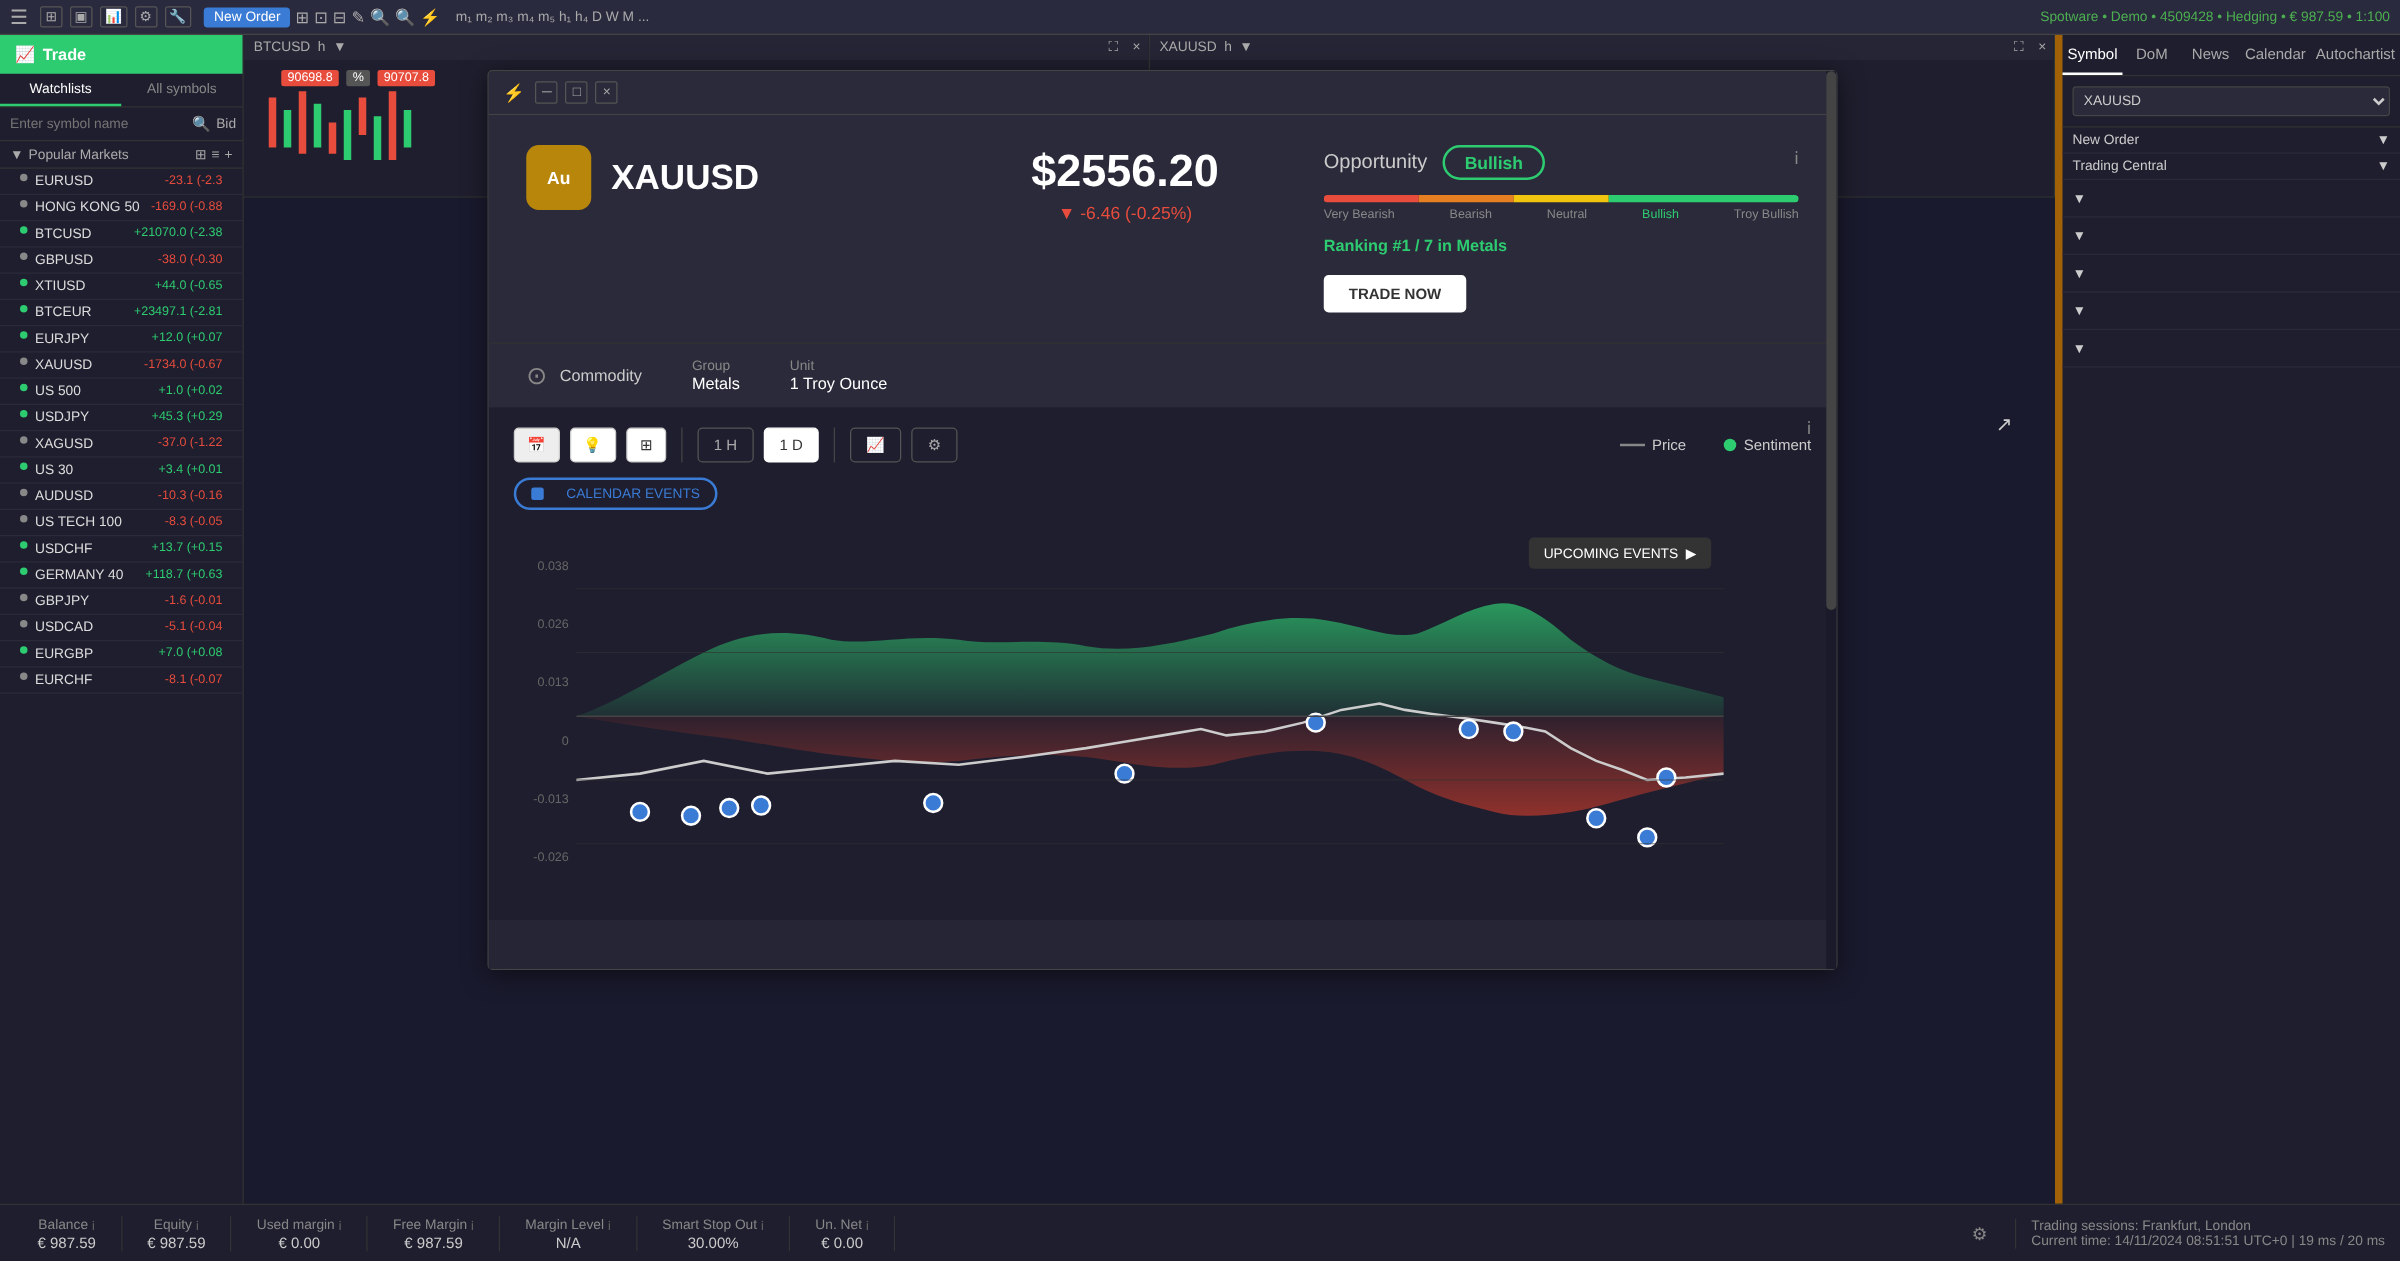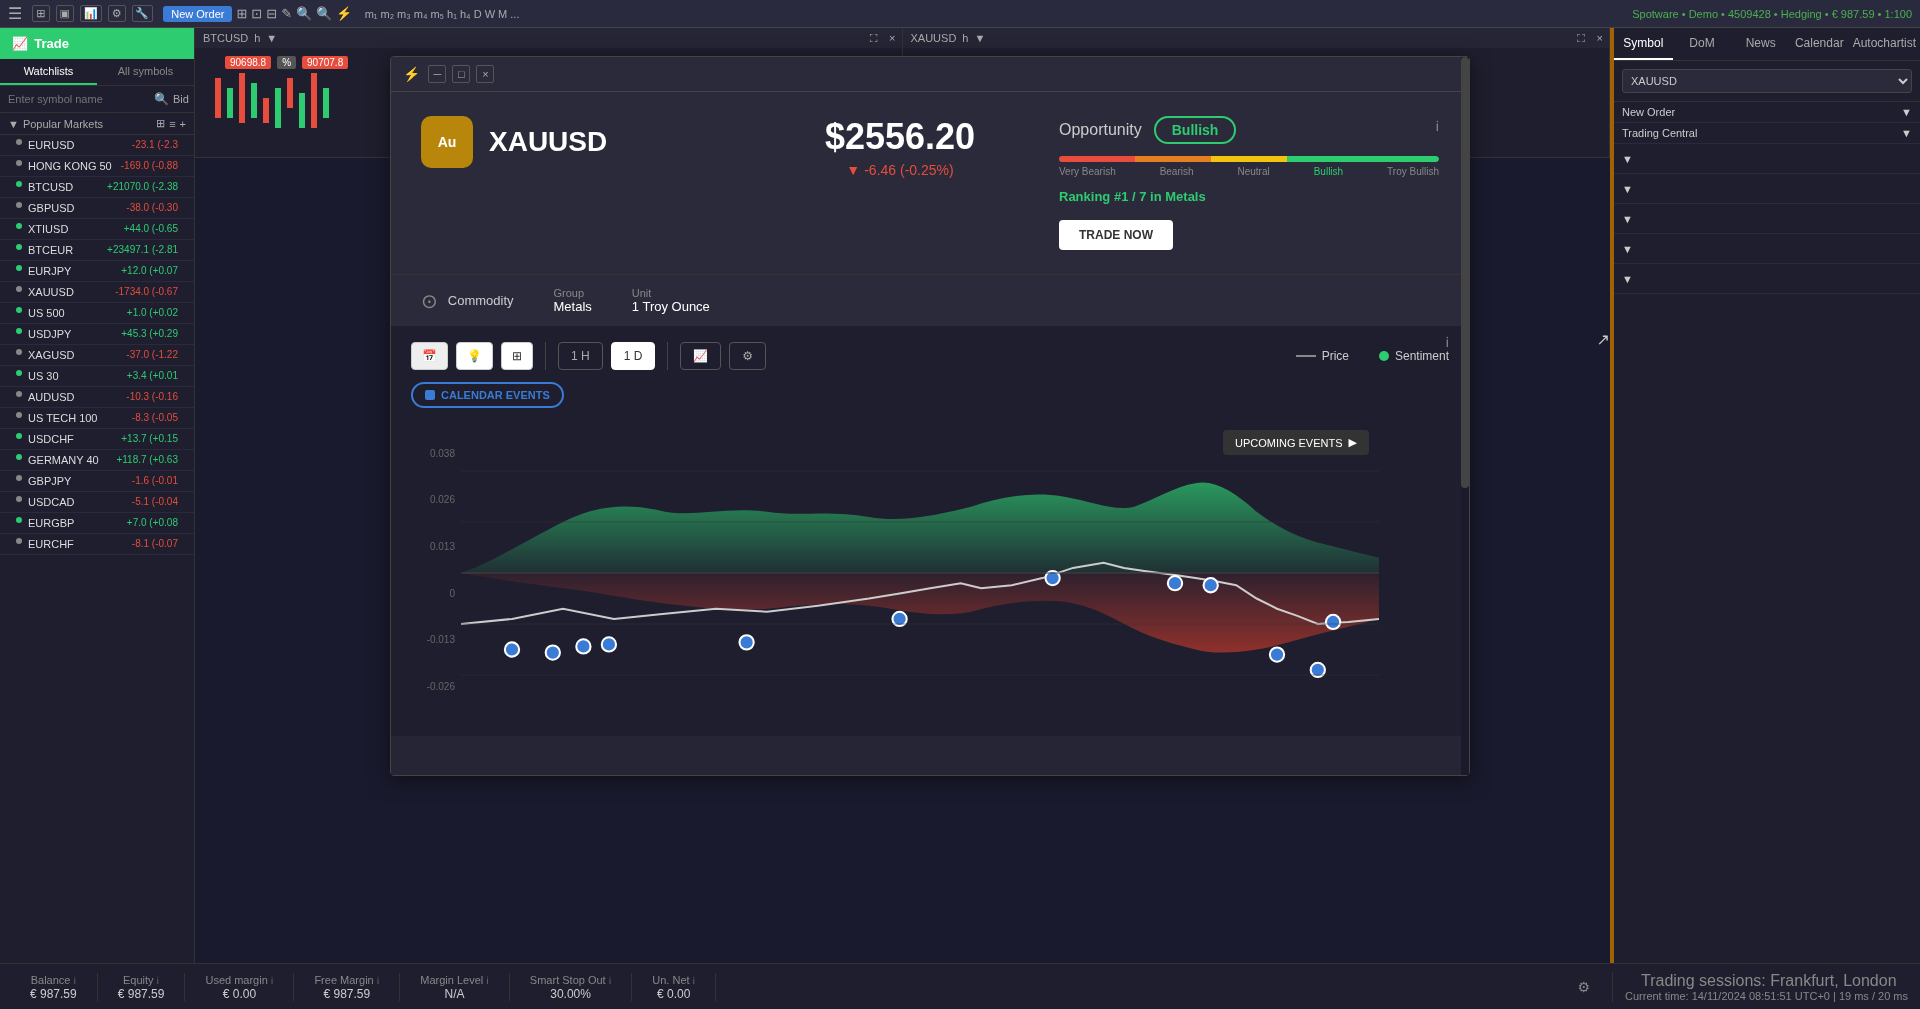--- a/index.html
+++ b/index.html
@@ -83,37 +83,37 @@
     .trade-now-btn { background: #fff; color: #333; border: none; padding: 8px 20px; border-radius: 4px; font-size: 12px; font-weight: bold; cursor: pointer; margin-top: 4px; }
 
     
     #acuity-chart-section { padding: 16px 20px; background: #1e1e2e; }
     #chart-toolbar { display: flex; align-items: center; gap: 8px; margin-bottom: 12px; }
     .chart-tool-btn { background: #fff; border: 1px solid #ccc; color: #333; padding: 6px 10px; border-radius: 4px; cursor: pointer; font-size: 12px; display: flex; align-items: center; justify-content: center; }
     .chart-tool-btn.active, .chart-tool-btn:hover { background: #eee; }
     .time-btn { background: transparent; border: 1px solid #555; color: #aaa; padding: 6px 12px; border-radius: 4px; cursor: pointer; font-size: 12px; }
     .time-btn.active { background: #fff; color: #333; border-color: #fff; }
     .chart-type-btn { background: transparent; border: 1px solid #555; color: #aaa; padding: 6px 12px; border-radius: 4px; cursor: pointer; font-size: 12px; }
-    #calendar-events-toggle { display: flex; align-items: center; gap: 6px; background: transparent; border: 2px solid #3a7bd5; color: #3a7bd5; padding: 5px 12px; border-radius: 20px; cursor: pointer; font-size: 11px; font-weight: bold; }
+    #calendar-events-toggle { display: flex; align-items: center; gap: 18px; background: transparent; border: 2px solid #3a7bd5; color: #3a7bd5; padding: 5px 12px; border-radius: 20px; cursor: pointer; font-size: 11px; font-weight: normal; }
     #chart-legend { margin-left: auto; display: flex; align-items: center; gap: 30px; font-size: 12px; }
     .legend-item { display: flex; align-items: center; gap: 6px; }
     .legend-line { width: 20px; height: 2px; }
     .legend-dot { width: 10px; height: 10px; border-radius: 50%; }
 
     
     #main-chart { position: relative; height: 300px; background: #1e1e2e; }
     #chart-y-labels-left { position: absolute; left: 0; top: 0; bottom: 0; width: 50px; display: flex; flex-direction: column; justify-content: space-around; padding: 10px 0; }
     #chart-y-labels-left span { font-size: 10px; color: #666; text-align: right; padding-right: 6px; }
     #chart-y-labels-right { position: absolute; right: 0; top: 0; bottom: 0; width: 70px; display: flex; flex-direction: column; justify-content: space-around; padding: 10px 0; }
     #chart-y-labels-right span { font-size: 10px; color: #666; text-align: left; padding-left: 6px; }
     #chart-svg { position: absolute; left: 50px; right: 70px; top: 0; bottom: 0; }
     #upcoming-events-btn { position: absolute; right: 80px; top: 10px; background: #333; color: #fff; border: none; padding: 6px 12px; border-radius: 4px; font-size: 11px; cursor: pointer; display: flex; align-items: center; gap: 6px; }
 
     
-    #right-sidebar { width: 310px; background: #1e1e2e; border-left: 4px solid #a16207; display: flex; flex-direction: column; }
+    #right-sidebar { width: 276px; background: #1e1e2e; border-left: 6px solid #a16207; display: flex; flex-direction: column; }
     #right-sidebar-tabs { display: flex; border-bottom: 1px solid #333; }
     #right-sidebar-tabs div { flex: 1; text-align: center; padding: 8px 4px; font-size: 12px; color: #aaa; cursor: pointer; }
     #right-sidebar-tabs div.active { color: #fff; border-bottom: 2px solid #fff; }
     .right-section { padding: 8px; border-bottom: 1px solid #333; }
     .right-section select { width: 100%; background: #2a2a3a; border: 1px solid #444; color: #ccc; padding: 4px; font-size: 11px; border-radius: 3px; }
     .dropdown-row { display: flex; align-items: center; justify-content: space-between; padding: 4px 8px; border-bottom: 1px solid #2a2a3a; }
     .dropdown-row span { font-size: 11px; color: #ccc; }
     .dropdown-arrow { color: #888; font-size: 10px; }
 
     
@@ -616,16 +616,16 @@
     <div class="balance-item">
       <div class="balance-label">
         <span>Un. Net</span>
         <span style="color:#666; font-size:10px;">ℹ</span>
       </div>
       <div class="balance-value">€ 0.00</div>
     </div>
     <span style="color:#888; margin-left:auto; padding:0 12px; font-size:14px; cursor:pointer;">⚙</span>
   </div>
   <div style="border-left:1px solid #333; padding:0 12px;">
-    <div style="font-size:16px; color:#888;margin-left:16px;">Trading sessions: Frankfurt, London</div>
+    <div style="font-size:11px; color:#888;">Trading sessions: Frankfurt, London</div>
     <div style="font-size:11px; color:#888;">Current time: 14/11/2024 08:51:51 UTC+0 | 19 ms / 20 ms</div>
   </div>
 </div>
 
 </body></html>

